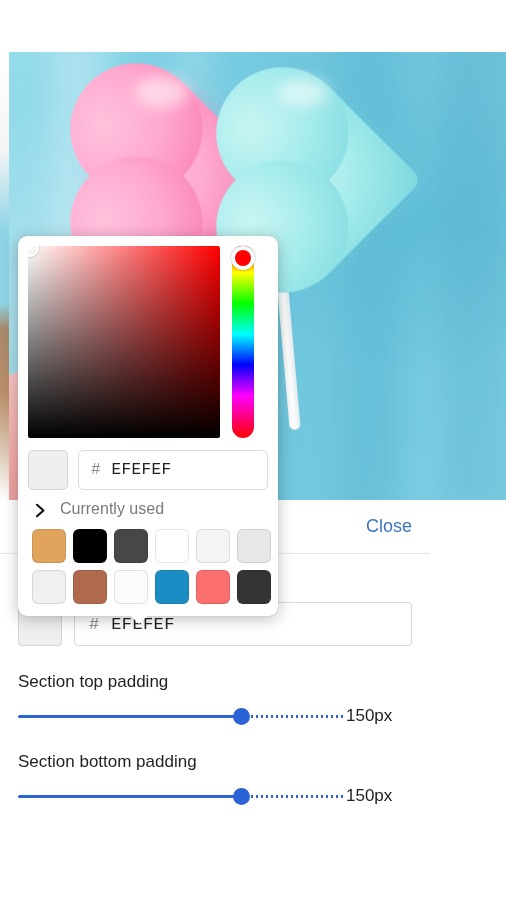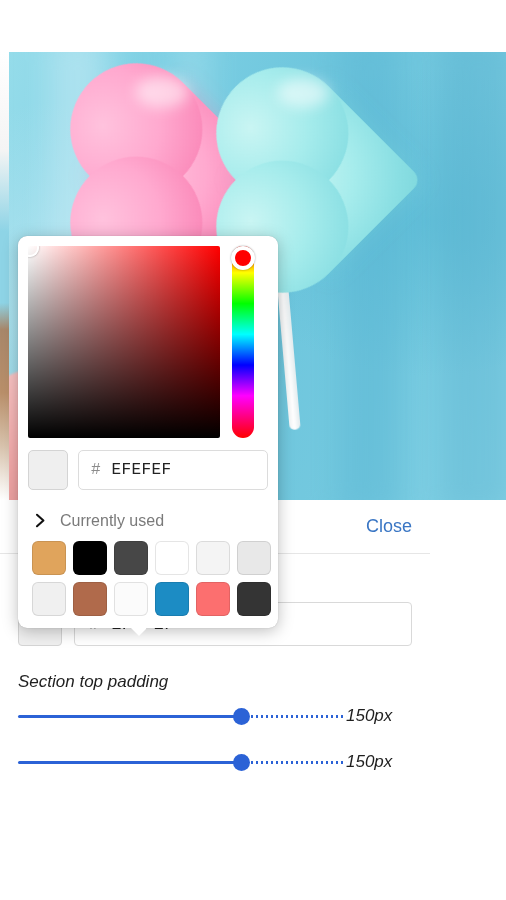--- a/index.html
+++ b/index.html
@@ -202,21 +202,21 @@
     background: #fff;
     display: flex;
     align-items: center;
     padding: 0 14px;
     cursor: text;
   }
   .hash { color: #8c8c8c; font-size: 17px; font-family: "Liberation Mono", monospace; }
   .hexval { color: #222; font-size: 17px; margin-left: 12px; font-family: "Liberation Mono", monospace; letter-spacing: .4px; }
 
   
-  .slider-group { padding: 0 18px; margin-top: 26px; font-style: italic; }
+  .slider-group { padding: 0 18px; margin-top: 26px; }
   .slider-label {
     font-size: 17px;
     color: #1f1f1f;
     margin-bottom: 14px;
   }
   .slider-row { display: flex; align-items: center; }
   .slider-track {
     position: relative;
     flex: 1 1 auto;
     height: 18px;
@@ -337,22 +337,22 @@
     align-items: center;
     padding: 0 12px;
     background: #fff;
     cursor: text;
   }
   .pk-hash { color: #8c8c8c; font-size: 16px; font-family: "Liberation Mono", monospace;}
   .pk-val { color: #222; font-size: 16px; margin-left: 11px; font-family: "Liberation Mono", monospace; letter-spacing:.4px;}
 
   .used-row {
     display: flex;
-    align-items: flex-start;
-    margin-top: 22px;
+    align-items: flex-end;
+    margin-top: 10px;
     cursor: pointer;
   }
   .chev {
     width: 16px; height: 16px;
     display: flex; align-items: center; justify-content: center;
     margin-left: 4px;
   }
   .used-label {
     margin-left: 12px;
     font-size: 16px;
@@ -423,20 +423,21 @@
         <div class="slider-track">
           <div class="track-filled" style="width:68%;"></div>
           <div class="track-rest" style="left:68%; right:0;"></div>
           <div class="thumb" style="left:calc(68% - 8.5px);"></div>
         </div>
         <div class="slider-value">150px</div>
       </div>
     </div>
 
     <div class="slider-group">
+      <div class="slider-label">Section bottom padding</div>
       <div class="slider-row">
         <div class="slider-track">
           <div class="track-filled" style="width:68%;"></div>
           <div class="track-rest" style="left:68%; right:0;"></div>
           <div class="thumb" style="left:calc(68% - 8.5px);"></div>
         </div>
         <div class="slider-value">150px</div>
       </div>
     </div>
 

